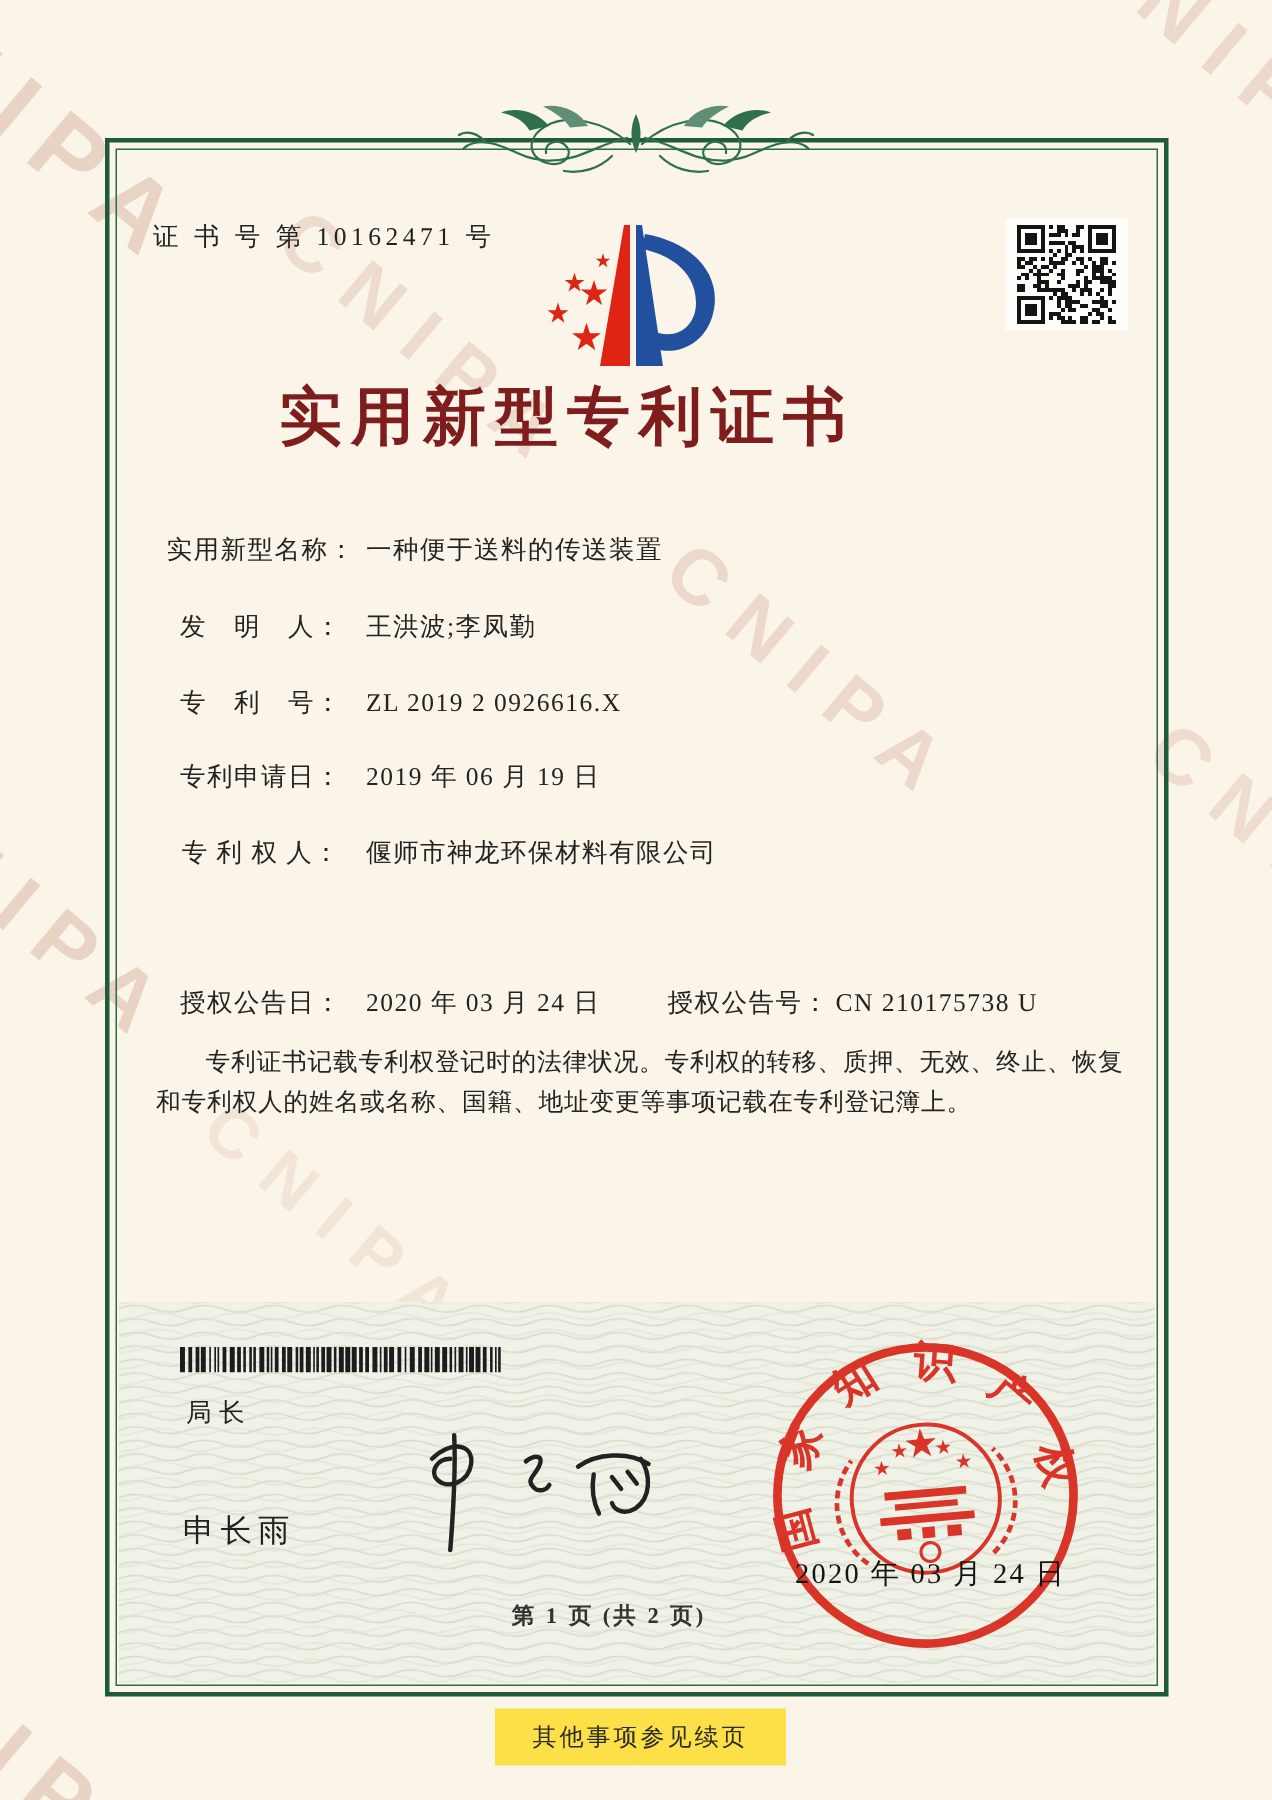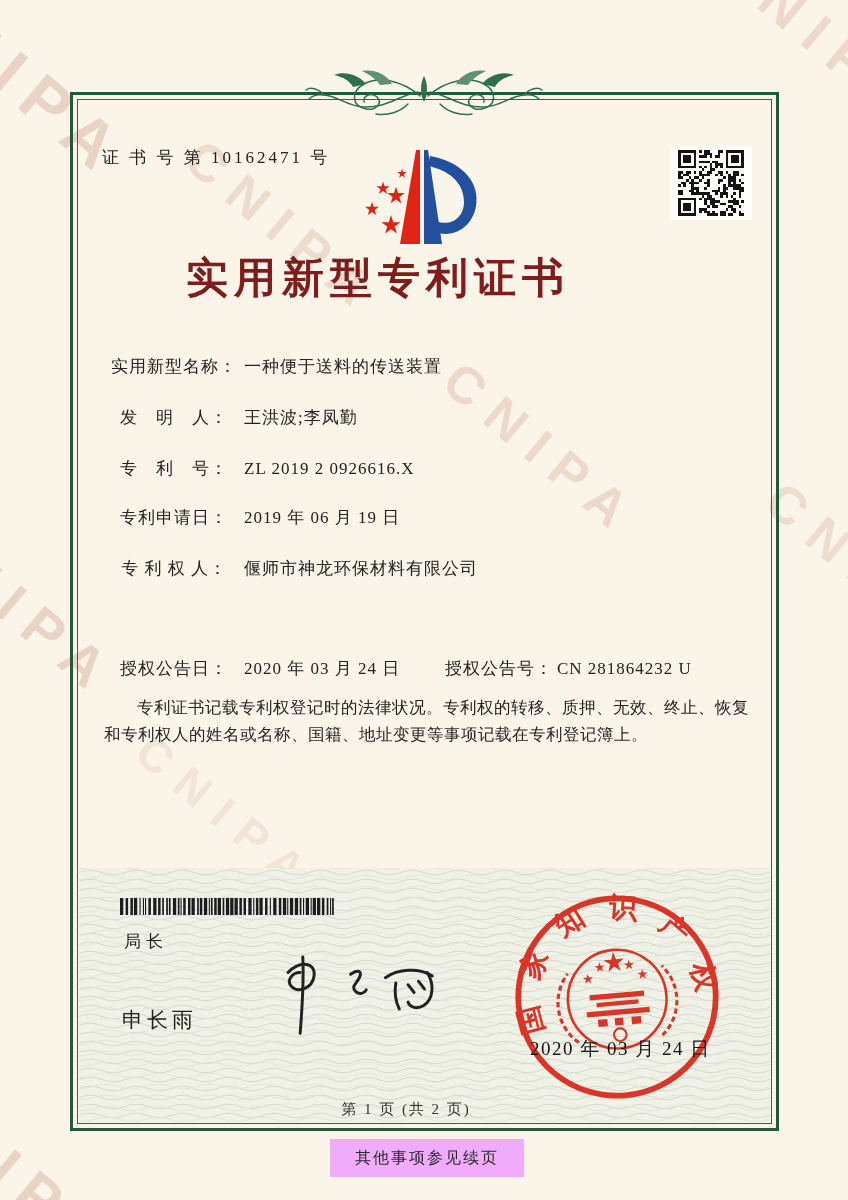--- a/index.html
+++ b/index.html
@@ -45,24 +45,24 @@
   .issuer-role{position:absolute;left:124px;top:930px;font-size:17px;letter-spacing:5px;color:#222;z-index:2;}
   .issuer-name{position:absolute;left:122px;top:1006px;font-size:21px;letter-spacing:4px;color:#222;z-index:2;}
 
   .signature{position:absolute;left:248px;top:948px;width:200px;height:96px;z-index:2;}
 
   .seal{position:absolute;left:512px;top:892px;width:210px;height:210px;z-index:3;
       transform:rotate(-5deg);opacity:0.93;}
   .seal-date{position:absolute;left:530px;top:1036px;font-size:19px;letter-spacing:1.5px;
       color:#141414;z-index:4;white-space:nowrap;}
 
-  .page-num{position:absolute;left:0;top:1100px;width:812px;text-align:center;
-      font-size:15px;letter-spacing:2px;color:#333;z-index:2;}
-
-  .note-box{position:absolute;left:330px;top:1139px;width:194px;height:38px;background:#f0abfc;
+  .page-num{position:absolute;left:0;top:1068px;width:812px;text-align:center;
+      font-size:15px;letter-spacing:2px;color:#333;z-index:2;font-weight:bold;}
+
+  .note-box{position:absolute;left:330px;top:1139px;width:194px;height:38px;background:#fde047;
       display:flex;align-items:center;justify-content:center;font-size:16px;letter-spacing:2px;
       color:#2a2a2a;z-index:2;}
 </style>
 </head>
 <body>
 
 <div class="page">
 
   <div class="wm" style="left:-70px;top:-45px;font-size:66px;">CNIPA</div>
   <div class="wm" style="left:212px;top:128px;font-size:52px;opacity:.75;">CNIPA</div>
@@ -348,21 +348,21 @@
     <span class="lbl">专　利　号：</span><span class="val">ZL 2019 2 0926616.X</span>
   </div>
   <div class="row" style="top:506px;">
     <span class="lbl">专利申请日：</span><span class="val">2019 年 06 月 19 日</span>
   </div>
   <div class="row" style="top:557px;">
     <span class="lbl">专 利 权 人：</span><span class="val">偃师市神龙环保材料有限公司</span>
   </div>
   <div class="row" style="top:657px;">
     <span class="lbl">授权公告日：</span><span class="val">2020 年 03 月 24 日</span>
-    <span class="pair2"><span class="lbl2">授权公告号：</span><span class="val">CN 281864232 U</span></span>
+    <span class="pair2"><span class="lbl2">授权公告号：</span><span class="val">CN 210175738 U</span></span>
   </div>
 
   <div class="legal">
     <p>专利证书记载专利权登记时的法律状况。专利权的转移、质押、无效、终止、恢复和专利权人的姓名或名称、国籍、地址变更等事项记载在专利登记簿上。</p>
   </div>
 
   <svg class="barcode" viewBox="0 0 217 17" preserveAspectRatio="none" aria-hidden="true">
     <g id="bars" fill="#1c1c20">
         <rect x="0" y="0" width="3.3" height="17"></rect>
         <rect x="5.6" y="0" width="2.5" height="17"></rect>

